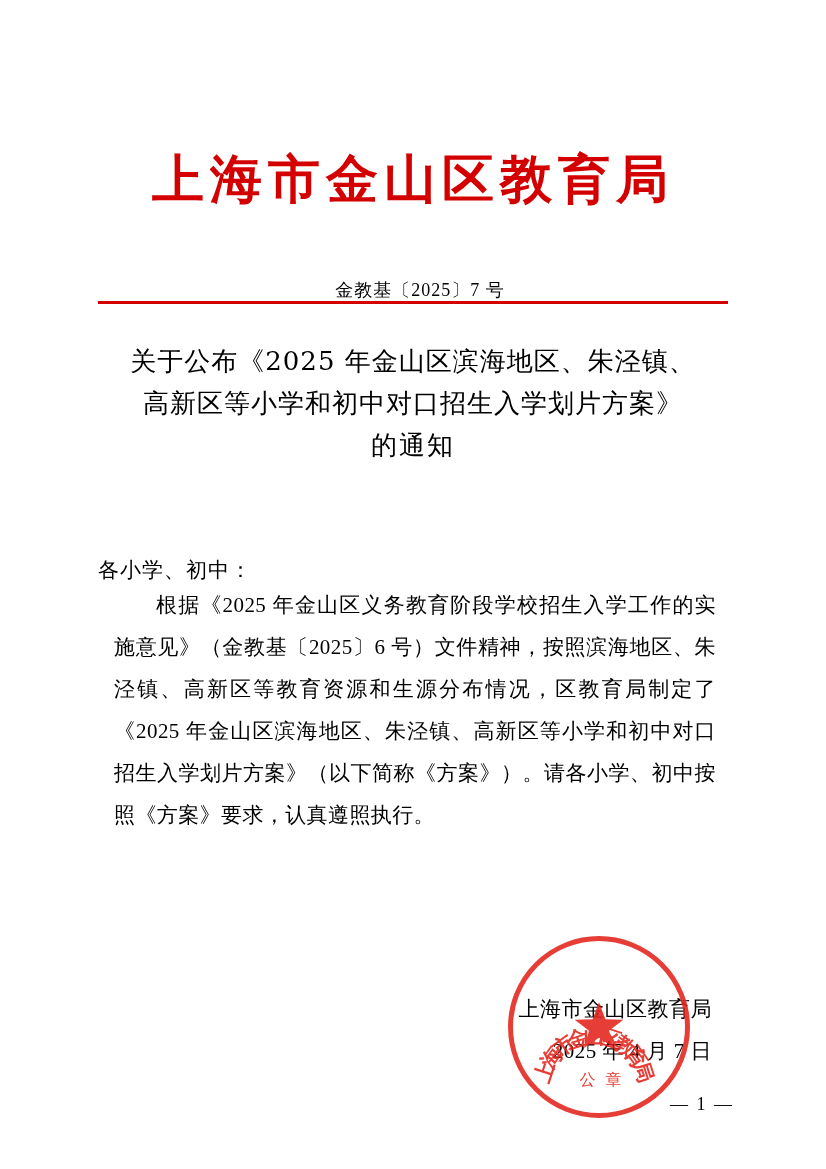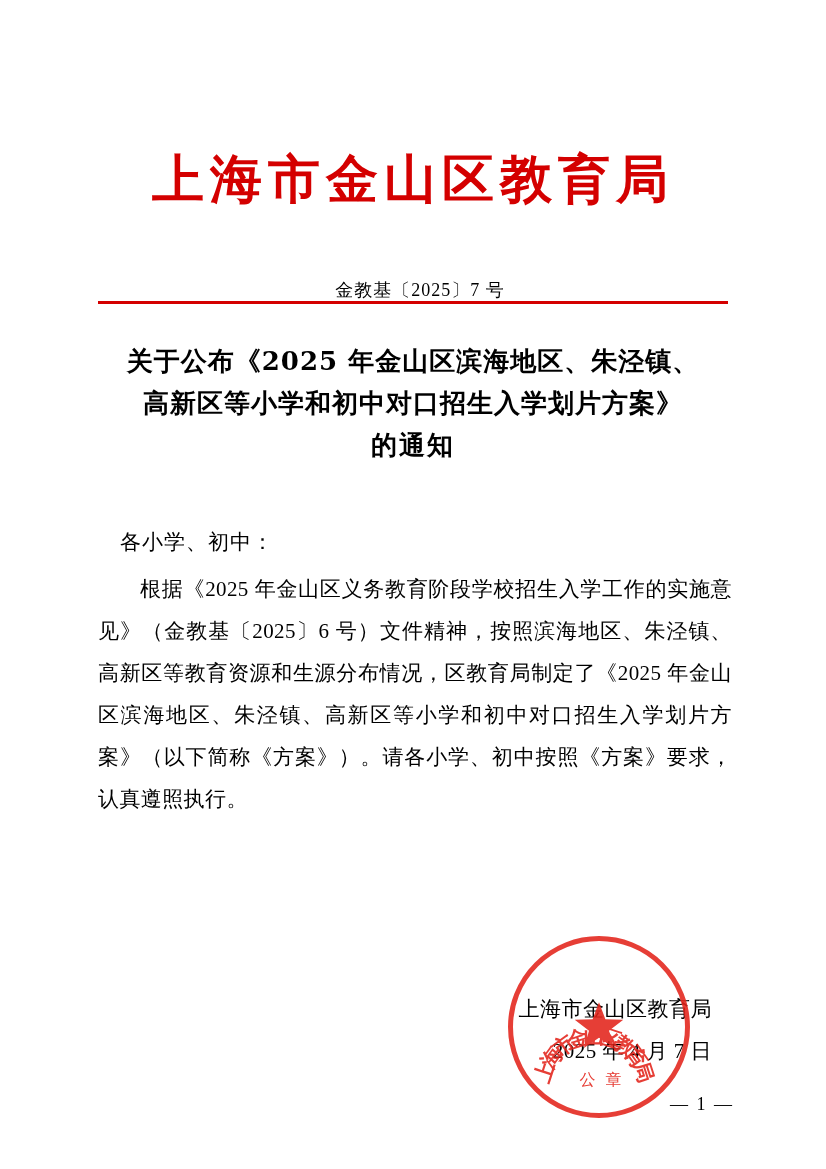--- a/index.html
+++ b/index.html
@@ -62,55 +62,54 @@
   }
 
   
   .doc-title {
     position: absolute;
     left: 98px;
     top: 340px;
     width: 630px;
     text-align: center;
     font-family: "DejaVu Serif", "Liberation Serif", serif;
-    font-weight: bold;
+    font-weight: normal;
     font-size: 26px;
     line-height: 42px;
     letter-spacing: 1px;
   }
   .doc-title .line {
     display: block;
   }
   .doc-title .line.indent-last {
     letter-spacing: 2px;
   }
 
   
   .salutation {
     position: absolute;
     left: 98px;
-    top: 528px;
+    top: 556px;
     font-size: 21px;
     letter-spacing: 1px;
-    margin-left: 22px;
   }
 
   .body-text {
     position: absolute;
     left: 98px;
     top: 568px;
     width: 634px;
     font-size: 21px;
     line-height: 42px;
     text-align: justify;
     text-justify: inter-ideograph;
     letter-spacing: 0.4px;
   }
   .body-text p {
-    margin: 0;
+    margin: 16px;
     text-indent: 2em;
   }
 
   .attachment {
     position: absolute;
     left: 98px;
     top: 855px;
     width: 634px;
     font-size: 21px;
     line-height: 42px;

